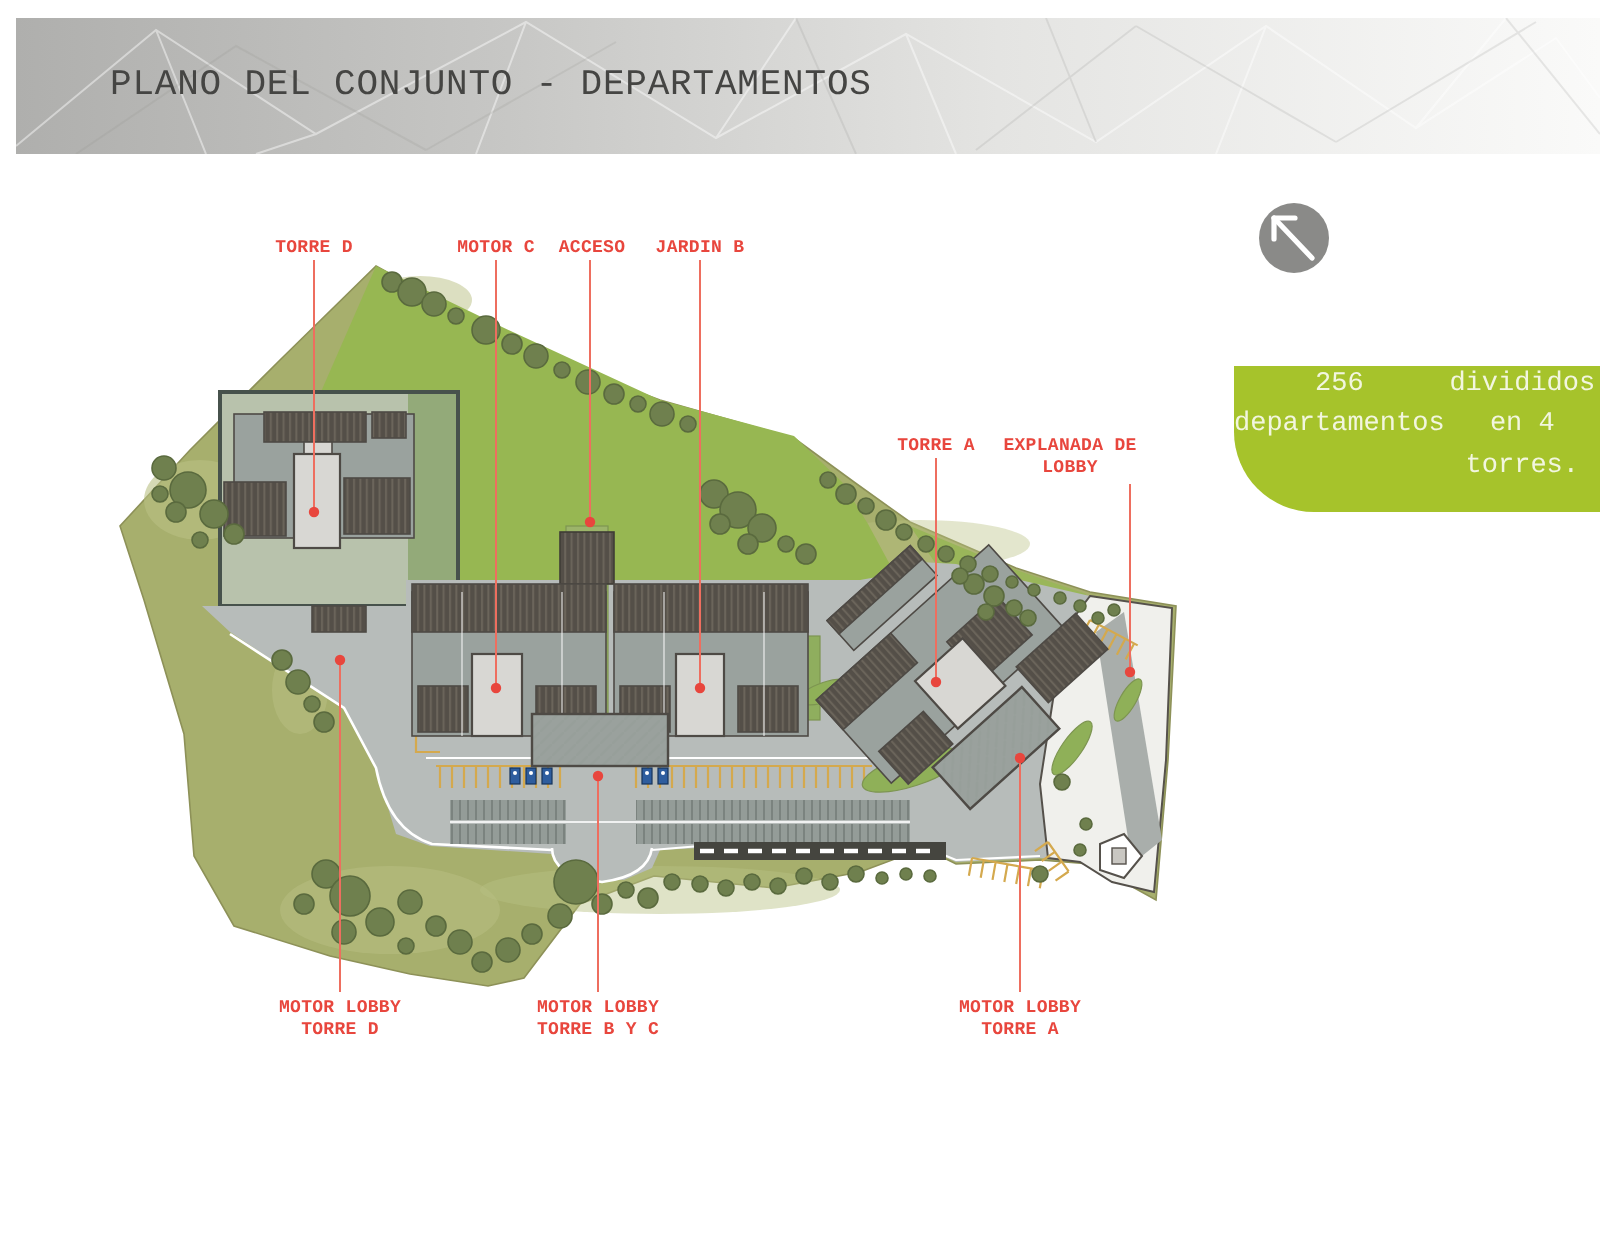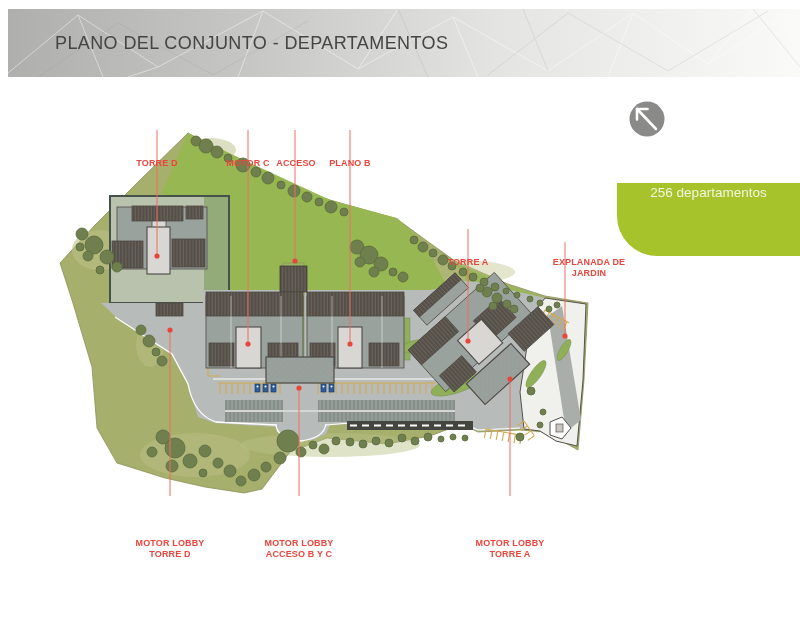--- a/index.html
+++ b/index.html
@@ -1,34 +1,34 @@
 <!DOCTYPE html>
 <html><head>
 <meta charset="utf-8">
 <style>
   html,body{margin:0;padding:0;background:#ffffff;}
   .stage{position:relative;width:800px;height:617px;background:#ffffff;overflow:hidden;
-         font-family:Liberation Sans, sans-serif;}
+         font-family:Liberation Mono, monospace;}
   
   .header{position:absolute;left:8px;top:9px;width:792px;height:68px;
           background:linear-gradient(90deg,#afafad 0%,#c6c6c4 30%,#e4e4e2 62%,#fafaf9 100%);}
   .header svg{position:absolute;left:0;top:0;}
   .title{position:absolute;left:47px;top:24px;font-size:18px;letter-spacing:.4px;
          color:#454543;white-space:nowrap;}
   
   .north{position:absolute;left:626px;top:98px;width:42px;height:42px;}
   
   .infobox{position:absolute;left:617px;top:183px;width:183px;height:73px;
            border-bottom-left-radius:40px;display:flex;flex-direction:row;
            justify-content:center;text-align:center;font-size:13.5px;line-height:1.5;}
   
   .plan{position:absolute;left:0;top:0;}
   
   .lbl{position:absolute;width:100px;margin-left:-50px;text-align:center;
-       color:#e8463d;font-weight:bold;font-size:9px;line-height:11px;letter-spacing:.15px;margin-top:39px;}
+       color:#e8463d;font-weight:bold;font-size:9px;line-height:11px;letter-spacing:.15px;}
   .lbl span{display:block;}
 </style>
 </head>
 <body>
 <div class="stage">
 
   <div class="header">
     <svg width="792" height="68" viewBox="0 0 792 68">
       <g stroke="#ffffff" stroke-width="1" opacity="0.45" fill="none">
         <path d="M0,64 L70,6 L150,58 L255,2 L350,60 L445,8 L540,62 L625,4 L700,55 L770,10 L792,40"></path>
@@ -47,20 +47,21 @@
       <circle cx="21" cy="21" r="17.5" fill="#8a8a88"></circle>
       <g stroke="#ffffff" stroke-width="2.6" stroke-linecap="round" fill="none">
         <line x1="30" y1="31" x2="11" y2="11"></line>
         <path d="M11,11 L21.5,11 M11,11 L11,21.5"></path>
       </g>
     </svg>
   </div>
 
   <div class="infobox" style="background:#a6c32b;color:#f2f6df;">
     <span>256 departamentos</span>
+    <span>divididos en 4 torres.</span>
   </div>
 
   <svg class="plan" width="800" height="617" viewBox="0 0 800 617">
     <defs>
       <pattern id="rf" width="3.2" height="6" patternUnits="userSpaceOnUse">
         <rect width="3.2" height="6" fill="#544f48"></rect>
         <line x1="1" y1="0" x2="1" y2="6" stroke="#6b655b" stroke-width="1"></line>
       </pattern>
       <pattern id="ph" width="4" height="10" patternUnits="userSpaceOnUse">
         <rect width="4" height="10" fill="#949c98"></rect>
@@ -345,35 +346,35 @@
   <div class="lbl" style="left:157px;top:119px">
     <span>TORRE D</span>
     </div>
   <div class="lbl" style="left:248px;top:119px">
     <span>MOTOR C</span>
     </div>
   <div class="lbl" style="left:296px;top:119px">
     <span>ACCESO</span>
     </div>
   <div class="lbl" style="left:350px;top:119px">
-    <span>PLANO B</span>
+    <span>JARDIN B</span>
     </div>
   <div class="lbl" style="left:468px;top:218px">
     <span>TORRE A</span>
     </div>
-  <div class="lbl" style="left:589px;top:218px">
+  <div class="lbl" style="left:535px;top:218px">
     <span>EXPLANADA DE</span>
-    <span>JARDIN</span>
+    <span>LOBBY</span>
     </div>
   <div class="lbl" style="left:170px;top:499px">
     <span>MOTOR LOBBY</span>
     <span>TORRE D</span>
     </div>
   <div class="lbl" style="left:299px;top:499px">
     <span>MOTOR LOBBY</span>
-    <span>ACCESO B Y C</span>
+    <span>TORRE B Y C</span>
     </div>
   <div class="lbl" style="left:510px;top:499px">
     <span>MOTOR LOBBY</span>
     <span>TORRE A</span>
     </div>
 
 </div>
 
 </body></html>

